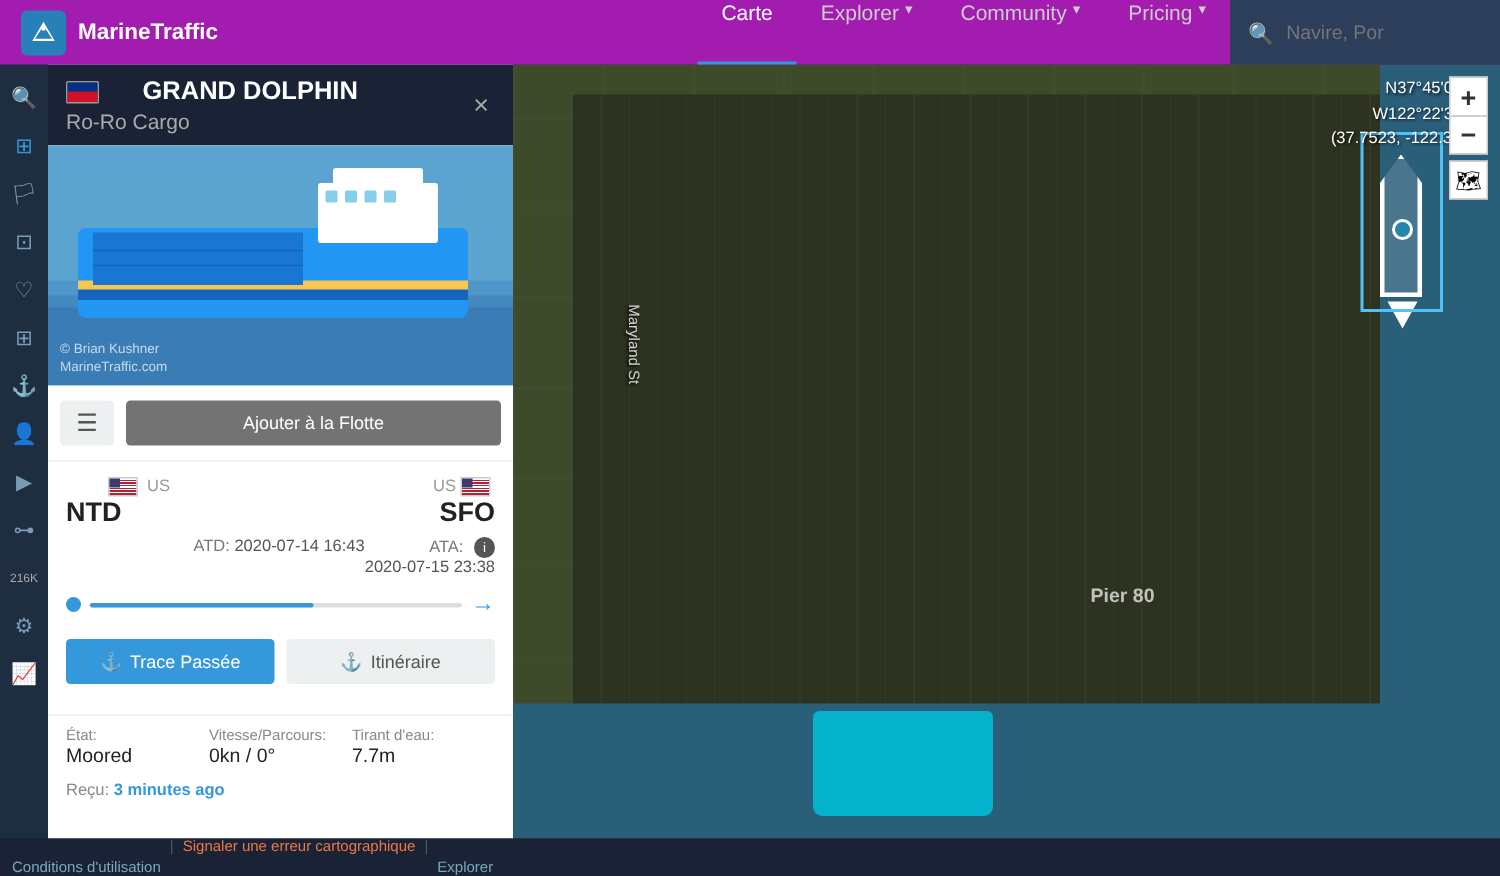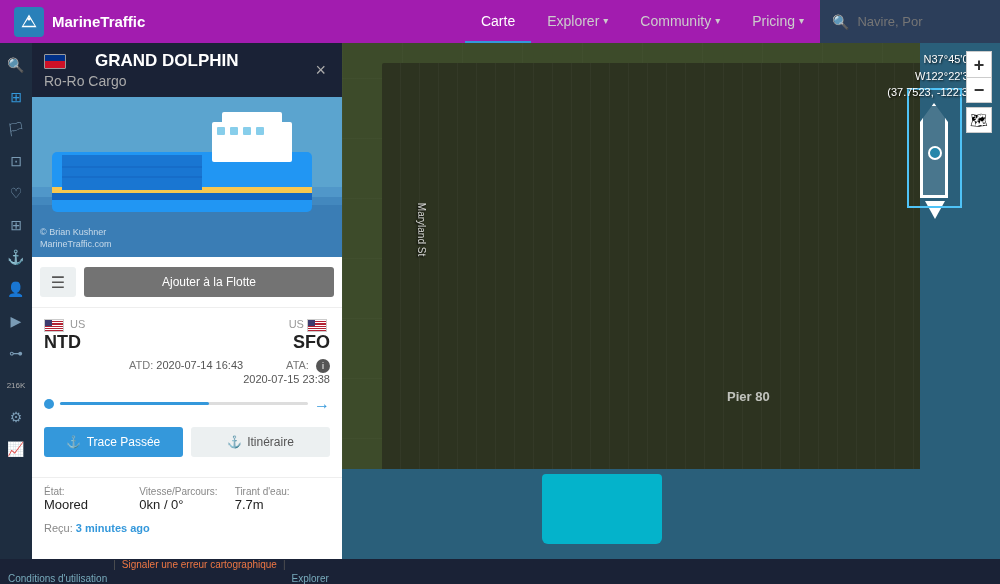--- a/index.html
+++ b/index.html
@@ -14,21 +14,21 @@
       display: flex; align-items: center; padding: 0 14px; gap: 8px; height: 100%;
     }
     .nav-logo-icon {
       width: 30px; height: 30px; background: #2980b9; border-radius: 4px;
       display: flex; align-items: center; justify-content: center; font-size: 14px; color: white;
     }
     .nav-logo-text { color: white; font-size: 15px; font-weight: bold; }
     .nav-spacer { flex: 1; }
     .nav-links { display: flex; align-items: center; height: 100%; }
     .nav-link {
-      padding: 0 16px; height: 100%; display: flex; align-items: center;
+      padding: 0 16px; height: 100%; display: flex; 
       color: #ccc; font-size: 14px; cursor: pointer; text-decoration: none;
       border-bottom: 2px solid transparent;
     }
     .nav-link.active { color: white; border-bottom: 2px solid #3498db; }
     .nav-link .chevron { margin-left: 4px; font-size: 10px; }
     .nav-search-inner {
       display: flex; align-items: center; gap: 8px;
       background: #2c3e5a; height: 43px; padding: 0 12px; width: 180px;
     }
     .nav-search-inner input {
@@ -99,21 +99,21 @@
     }
 
     .ship-voyage {
       padding: 10px 12px; background: white; flex-shrink: 0;
       border-top: 1px solid #eee;
     }
     .voyage-ports {
       display: flex; justify-content: space-between; margin-bottom: 6px;
     }
     .port-label {
-      font-size: 11px; color: #999;
+      font-size: 11px; color: #999; margin-left: 28px;
     }
     .port-code {
       font-size: 18px; font-weight: bold; color: #222;
     }
     .voyage-dates {
       display: flex; justify-content: flex-end; font-size: 11px; color: #555;
       margin-bottom: 10px;
     }
     .voyage-date-label { color: #777; }
     .voyage-progress {

